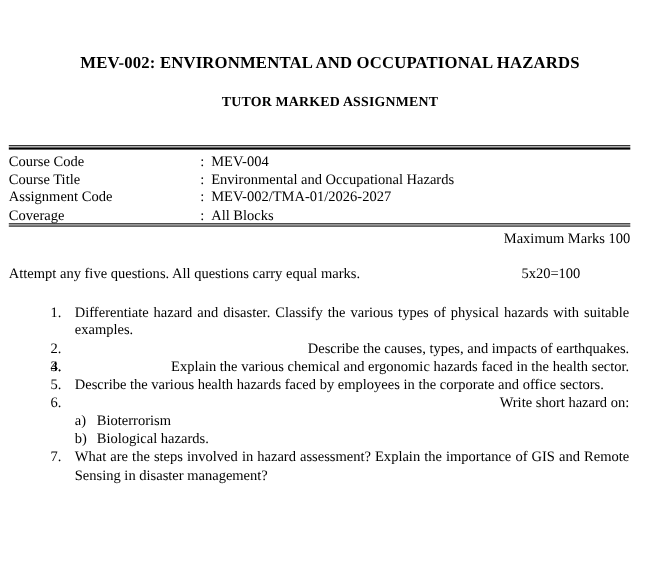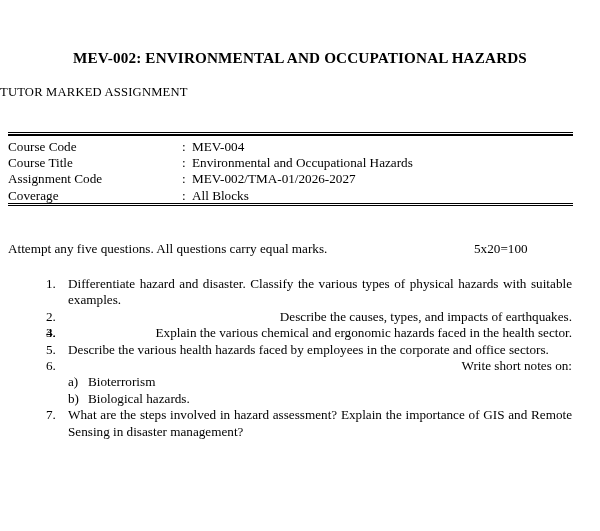--- a/index.html
+++ b/index.html
@@ -35,22 +35,23 @@
     font-size: 15.2px;
     font-weight: bold;
     letter-spacing: 0.15px;
     white-space: nowrap;
   }
   .doc-subtitle {
     position: absolute;
     left: 0;
     top: 85px;
     width: 600px;
+    text-align: center;
     font-size: 12.6px;
-    font-weight: normal;
+    font-weight: bold;
     letter-spacing: 0.2px;
     white-space: nowrap;
   }
 
   
   .rule-top {
     position: absolute;
     left: 8px;
     top: 132px;
     width: 565px;
@@ -202,20 +203,21 @@
     </div>
     <div class="meta-row">
       <span class="meta-label">Coverage</span>
       <span class="meta-colon">:</span>
       <span class="meta-value">All Blocks</span>
     </div>
   </div>
 
   <div class="rule-mid"></div>
 
+  <div class="max-marks">Maximum Marks 100</div>
 
   <div class="attempt-line">Attempt any five questions. All questions carry equal marks.</div>
   <div class="attempt-marks">5x20=100</div>
 
   <div class="qlist">
 
     <div class="qitem">
       <span class="qnum">1.</span>
       <span class="qtext">Differentiate hazard and disaster. Classify the various types of physical hazards with suitable examples.</span>
     </div>
@@ -234,21 +236,21 @@
       <span class="qtext">Explain the various chemical and ergonomic hazards faced in the health sector.</span>
     </div>
 
     <div class="qitem">
       <span class="qnum">5.</span>
       <span class="qtext">Describe the various health hazards faced by employees in the corporate and office sectors.</span>
     </div>
 
     <div class="qitem single">
       <span class="qnum">6.</span>
-      <span class="qtext">Write short notes on:</span>
+      <span class="qtext">Write short hazard on:</span>
     </div>
 
     <div class="sublist">
       <div class="subitem">
         <span class="sublabel">a)</span>
         <span>Bioterrorism</span>
       </div>
       <div class="subitem">
         <span class="sublabel">b)</span>
         <span>Biological hazards.</span>

